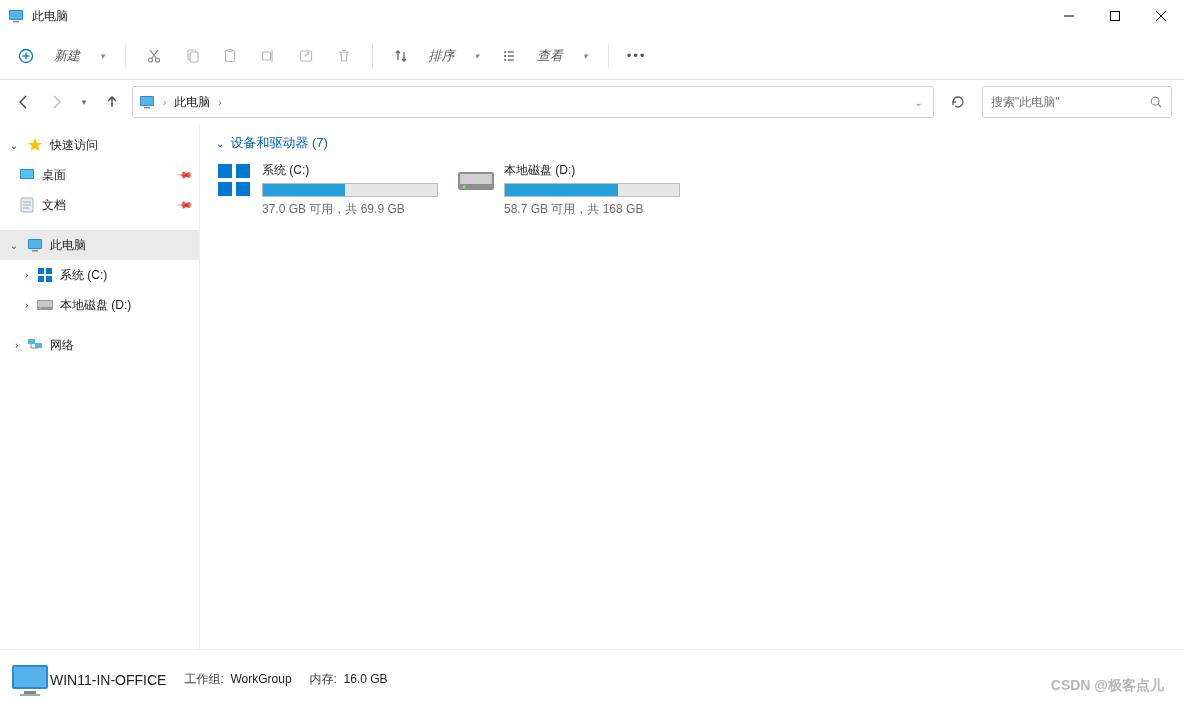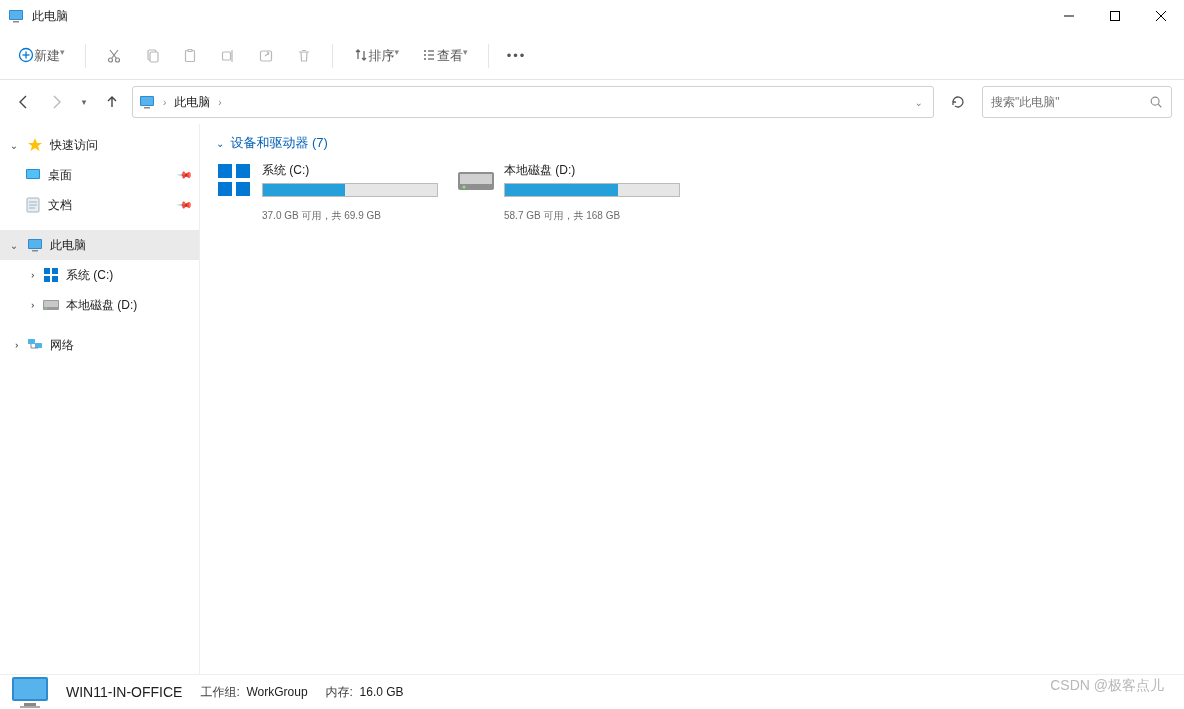--- a/index.html
+++ b/index.html
@@ -7,21 +7,21 @@
 
 
 .titlebar { height: 32px; display: flex; align-items: center; padding-left: 8px; }
 .titlebar .appicon { width: 16px; height: 16px; margin-right: 8px; }
 .titlebar .title { font-size: 12px; }
 .titlebar .win-controls { margin-left: auto; display: flex; }
 .titlebar .win-btn { width: 46px; height: 32px; display: flex; align-items: center; justify-content: center; color:#000; }
 
 
 .toolbar { height: 48px; display: flex; align-items: center; padding: 0 10px; border-bottom: 1px solid #e5e5e5; gap: 6px; }
-.tb-btn { display: inline-flex; gap: 0; padding: 6px 8px; border-radius: 4px; color:#5a5a5a; font-size: 13px; }
+.tb-btn { display: inline-flex; align-items: center; gap: 20px; padding: 6px 8px; border-radius: 4px; color:#5a5a5a; font-size: 13px; font-style: italic; }
 .tb-btn.icon-only { color:#888; }
 .tb-btn .chev-down { font-size: 9px; color:#888; }
 .tb-sep { width:1px; height: 24px; background: #e5e5e5; margin: 0 6px; }
 .tb-btn .icn { width: 16px; height: 16px; display: inline-flex; align-items:center; justify-content:center; }
 
 
 .navrow { height: 44px; display: flex; align-items: center; padding: 0 12px; gap: 8px; }
 .navbtn { width: 24px; height: 24px; display: flex; align-items: center; justify-content: center; color:#5a5a5a; border-radius:3px; }
 .addressbar { flex: 1; height: 32px; border: 1px solid #d0d0d0; border-radius: 3px; display: flex; align-items: center; padding: 0 6px; gap: 6px; background:#fff; }
 .addressbar .pc-icon { width:16px; height:16px; }
@@ -36,44 +36,44 @@
 
 .main { flex: 1; display: flex; overflow: hidden; }
 
 
 .sidebar { width: 200px; border-right: 1px solid #eee; padding-top: 6px; }
 .tree-item { display: flex; align-items: center; height: 30px; padding: 0 8px; gap: 6px; font-size: 12px; }
 .tree-item .exp { width: 12px; display:inline-flex; justify-content:center; color:#555; font-size:10px; }
 .tree-item .iconwrap { width: 18px; display:flex; justify-content:center; align-items:center; }
 .tree-item .pin { margin-left: auto; color:#888; font-size:10px; transform: rotate(45deg); }
 .tree-item.level1 { padding-left: 8px; }
-.tree-item.level2 { padding-left: 24px; }
+.tree-item.level2 { padding-left: 18px; }
 .tree-item.selected { background: #eaeaea; }
 .tree-spacer { height: 10px; }
 
 
 .content { flex:1; padding: 10px 16px; }
 .section-hdr { display:flex; align-items:center; gap:6px; color:#0462b8; font-size:13px; margin-bottom:10px; }
 .section-hdr .chev { font-size:10px; color:#0462b8; }
 .drives { display:flex; gap:12px; }
 .drive { width: 230px; display:flex; gap:10px; }
 .drive .dicon { width: 36px; height:36px; display:flex; align-items:center; justify-content:center; }
 .drive .dinfo { flex:1; }
 .drive .dname { font-size:12px; margin-bottom:4px; }
 .drive .dbar { width: 176px; height: 14px; border: 1px solid #bcbcbc; background:#e6e6e6; position:relative; }
 .drive .dbar .fill { position:absolute; left:0; top:0; bottom:0; background:#26a0da; }
-.drive .dstat { font-size:10px; color:#6b6b6b; margin-top:12px; }
-
-
-.statusbar { height: 35px; border-top:1px solid #eee; display:flex; align-items:center; padding: 0 10px; gap: 16px; font-size:12px; }
+.drive .dstat { font-size:12px; color:#6b6b6b; margin-top:4px; }
+
+
+.statusbar { height: 60px; border-top:1px solid #eee; display:flex; align-items:center; padding: 0 10px; gap: 0; font-size:12px; }
 .statusbar .pc-lg { width: 40px; height:36px; }
 .statusbar .stats { display:flex; flex-direction:column; gap:2px; }
 .statusbar .row { display:flex; align-items:center; gap: 18px; }
 .statusbar .lbl { color:#404040; }
-.watermark { position:absolute; right:20px; bottom:14px; color:#b0b0b0; font-size:14px; opacity:0.9; }
+.watermark { position:absolute; right:20px; bottom:14px; color:#b0b0b0; font-size:14px; opacity:0.9;font-weight:bold; }
 
 
 svg { display:block; }
 </style>
 </head>
 <body>
 
 <div class="titlebar">
   <span class="appicon">
     <svg width="16" height="16" viewBox="0 0 16 16">

